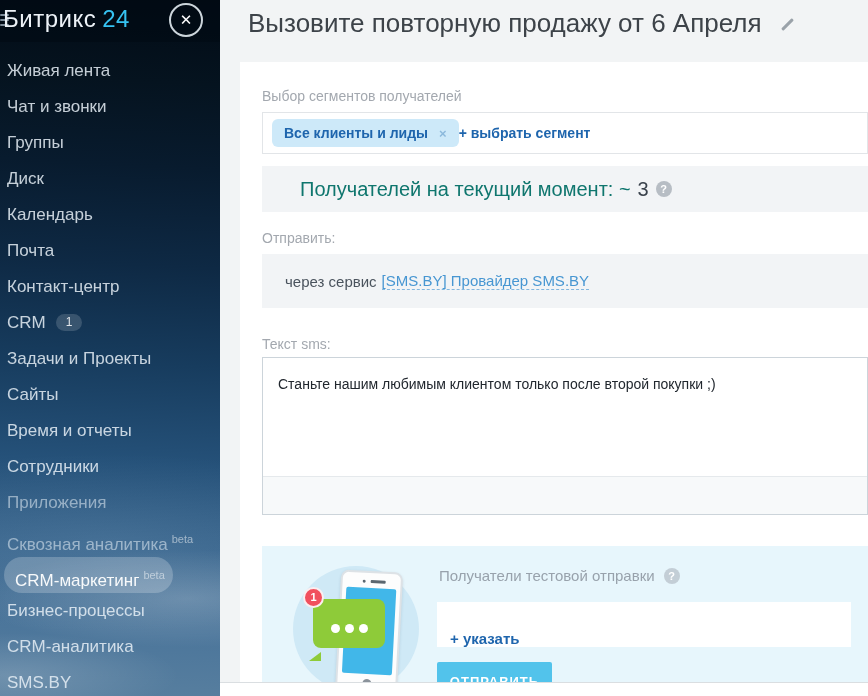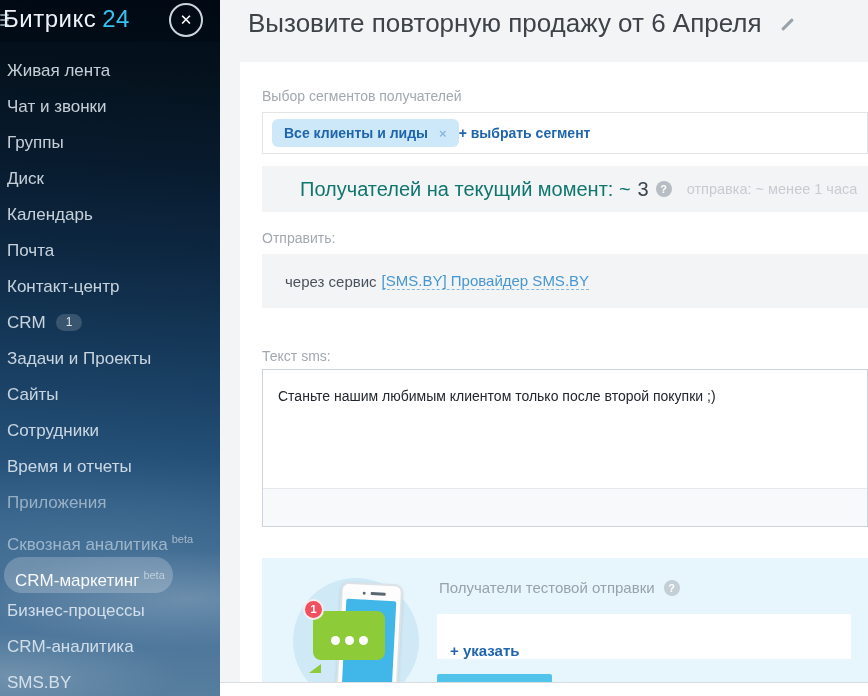--- a/index.html
+++ b/index.html
@@ -40,21 +40,21 @@
   .page-title { display:inline-block; font-size:26px; color:#3d4349; }
   .edit-icon { display:inline-block; width:15px; height:3px; background:#9aa2a9; border-radius:1px;
     transform:rotate(-45deg); margin:0 0 6px 14px; cursor:pointer; }
 
   .card { position:absolute; left:20px; top:62px; width:628px; height:620px; background:#fff;
     overflow:hidden; padding-left:22px; }
 
   .field-label { font-size:14px; color:#a3a8af; height:16px; line-height:16px; }
   .lbl-1 { margin-top:26px; }
   .lbl-2 { margin-top:18px; }
-  .lbl-3 { margin-top:40px; }
+  .lbl-3 { margin-top:28px; }
 
   .segments-box { margin-top:8px; height:42px; border:1px solid #e2e5e8; background:#fff;
     display:flex; align-items:center; padding-left:9px; }
   .segment-tag { display:flex; align-items:center; height:28px; padding:0 12px; border-radius:6px;
     background:#cde9f9; color:#1e65ad; font-size:14px; font-weight:bold; cursor:pointer; }
   .segment-tag .remove { margin-left:11px; color:#8cb9dc; font-size:13px; font-weight:bold; cursor:pointer; }
   .add-segment { color:#1e65ad; font-size:14px; font-weight:bold; cursor:pointer; }
 
   .recipients-bar { margin-top:12px; height:46px; background:#f2f4f6; display:flex; align-items:center;
     padding-left:23px; }
@@ -125,22 +125,22 @@
       <div class="sb-item"><span>Живая лента</span></div>
       <div class="sb-item"><span>Чат и звонки</span></div>
       <div class="sb-item"><span>Группы</span></div>
       <div class="sb-item"><span>Диск</span></div>
       <div class="sb-item"><span>Календарь</span></div>
       <div class="sb-item"><span>Почта</span></div>
       <div class="sb-item"><span>Контакт-центр</span></div>
       <div class="sb-item"><span>CRM</span><span class="sb-badge">1</span></div>
       <div class="sb-item"><span>Задачи и Проекты</span></div>
       <div class="sb-item"><span>Сайты</span></div>
+      <div class="sb-item"><span>Время и отчеты</span></div>
       <div class="sb-item"><span>Сотрудники</span></div>
-      <div class="sb-item"><span>Время и отчеты</span></div>
       <div class="sb-item dim"><span>Приложения</span></div>
       <div class="sb-item dim"><span>Сквозная аналитика</span><sup class="sb-sup">beta</sup></div>
       <div class="sb-item selected"><span>CRM-маркетинг</span><sup class="sb-sup">beta</sup></div>
       <div class="sb-item"><span>Бизнес-процессы</span></div>
       <div class="sb-item"><span>CRM-аналитика</span></div>
       <div class="sb-item"><span>SMS.BY</span></div>
     </nav>
   </aside>
 
   <main class="main">
@@ -157,21 +157,20 @@
           <span>Все клиенты и лиды</span>
           <span class="remove">×</span>
         </span>
         <span class="add-segment">+ выбрать сегмент</span>
       </div>
 
       <div class="recipients-bar">
         <span class="recipients-text">Получателей на текущий момент: ~</span>
         <span class="recipients-count">3</span>
         <span class="help-badge">?</span>
-        <span class="recipients-note">отправка: ~ менее 1 часа</span>
       </div>
 
       <div class="field-label lbl-2">Отправить:</div>
       <div class="service-box">
         <span>через сервис</span>
         <span class="service-link">[SMS.BY] Провайдер SMS.BY</span>
       </div>
 
       <div class="field-label lbl-3">Текст sms:</div>
       <div class="sms-box">

